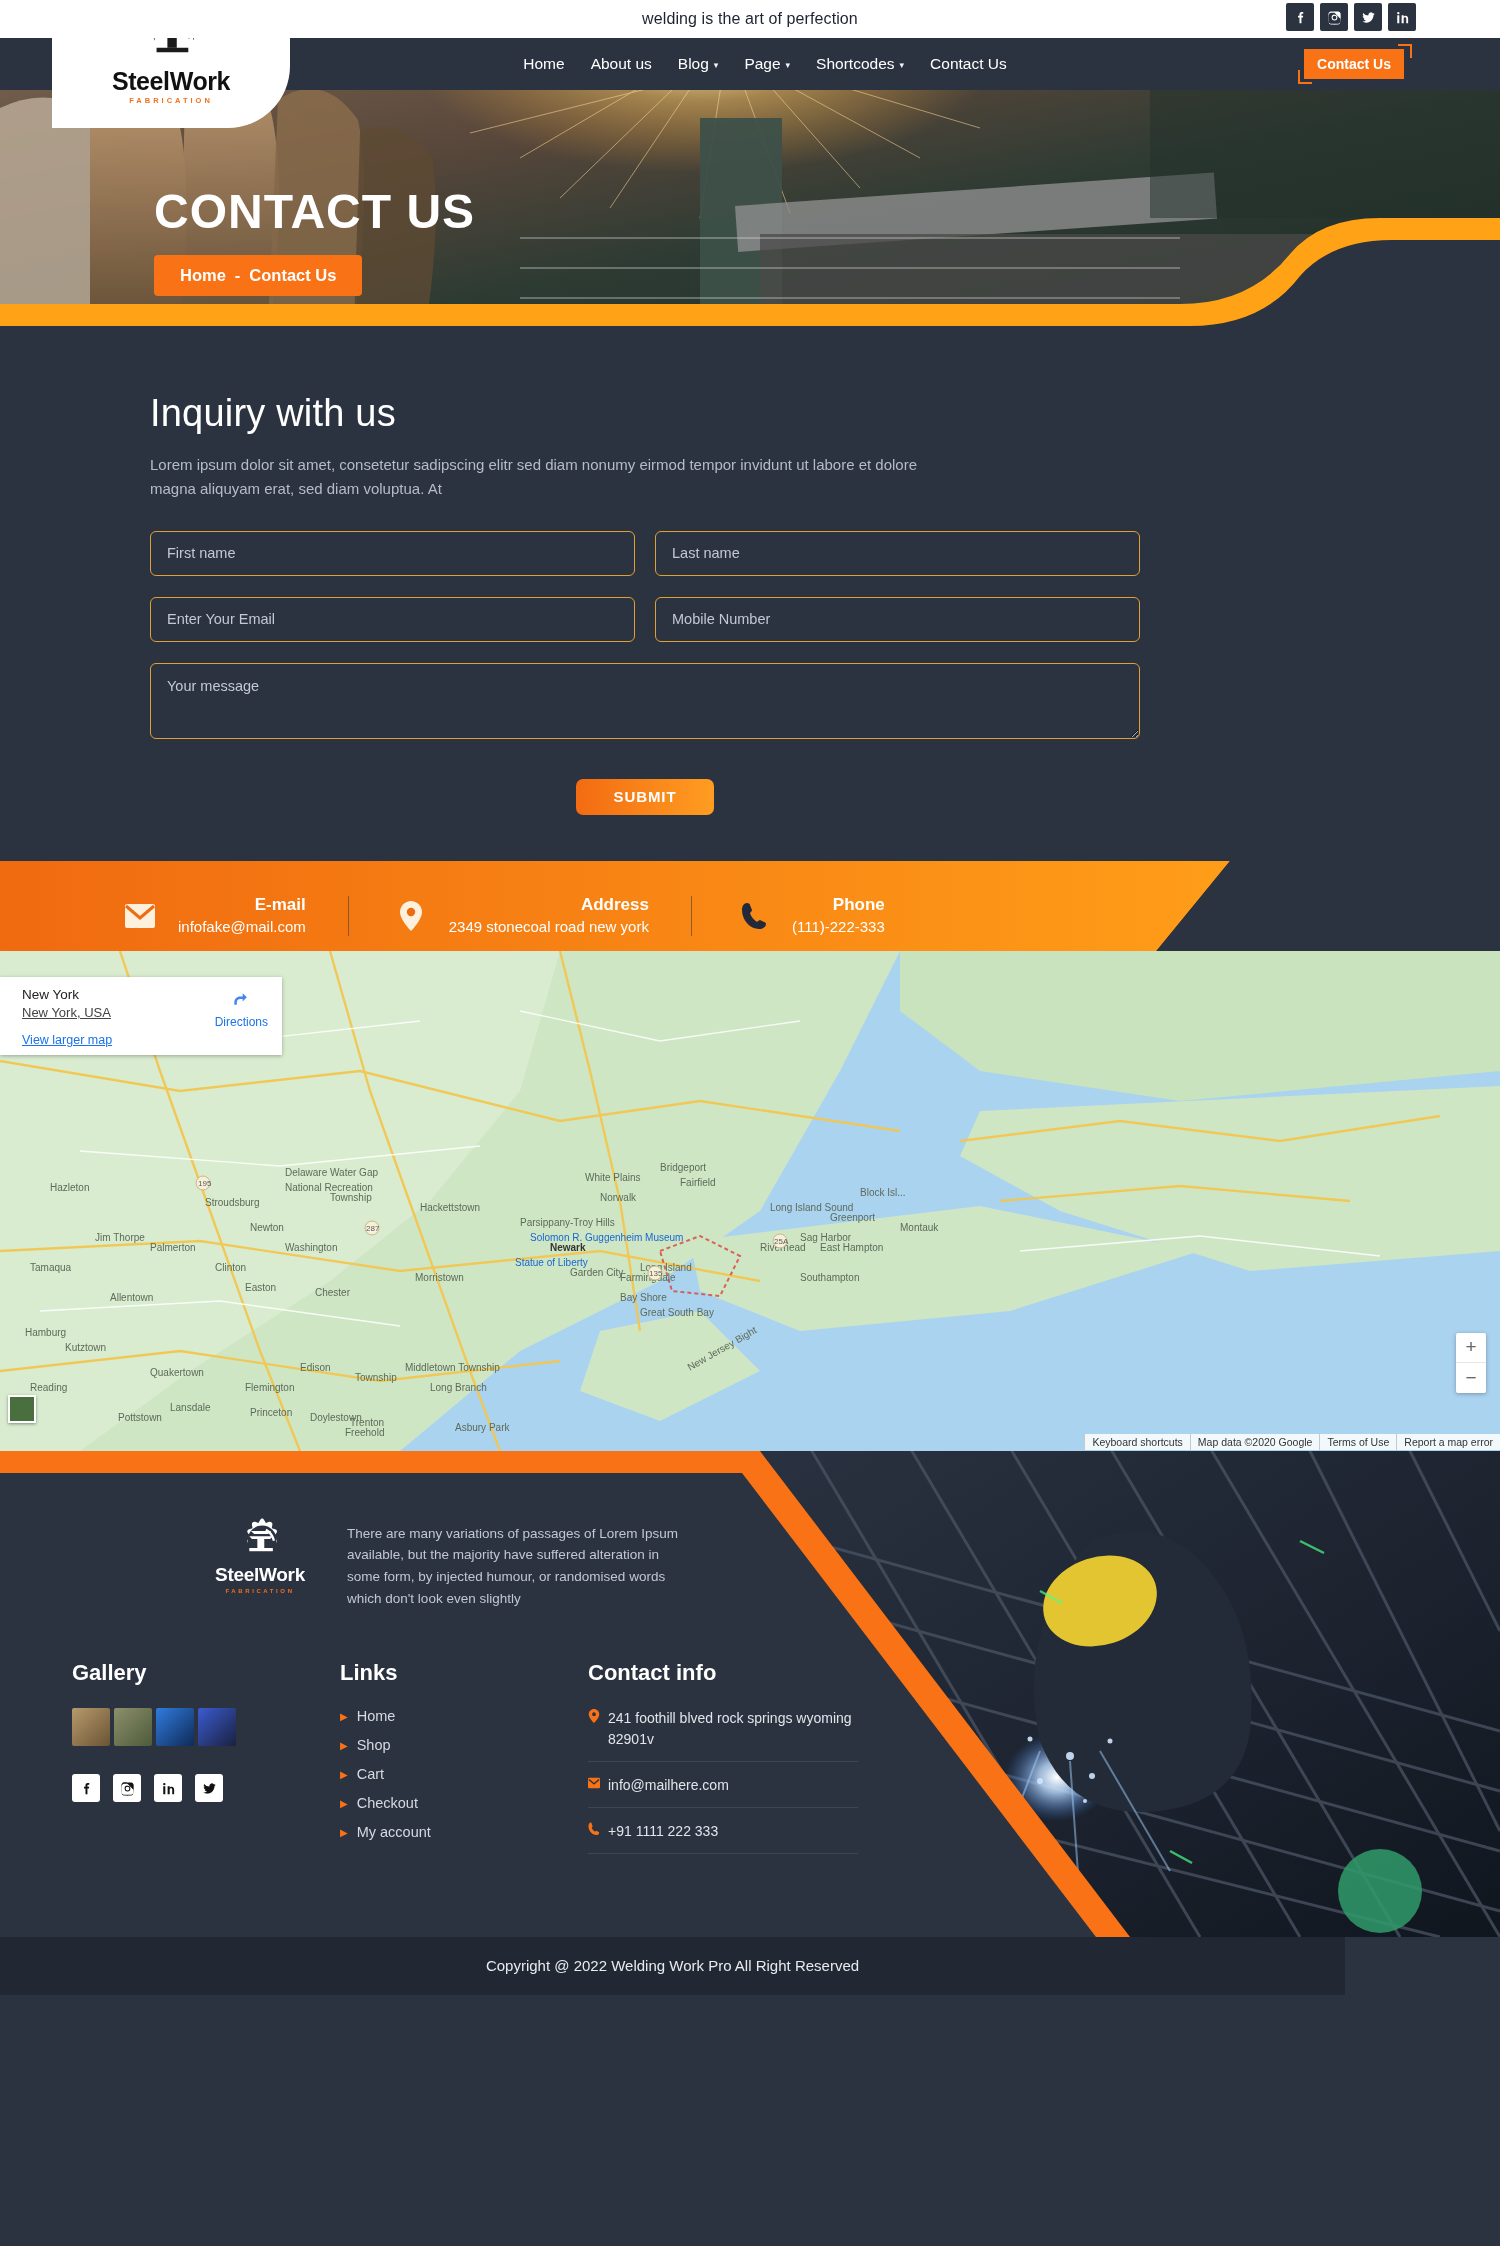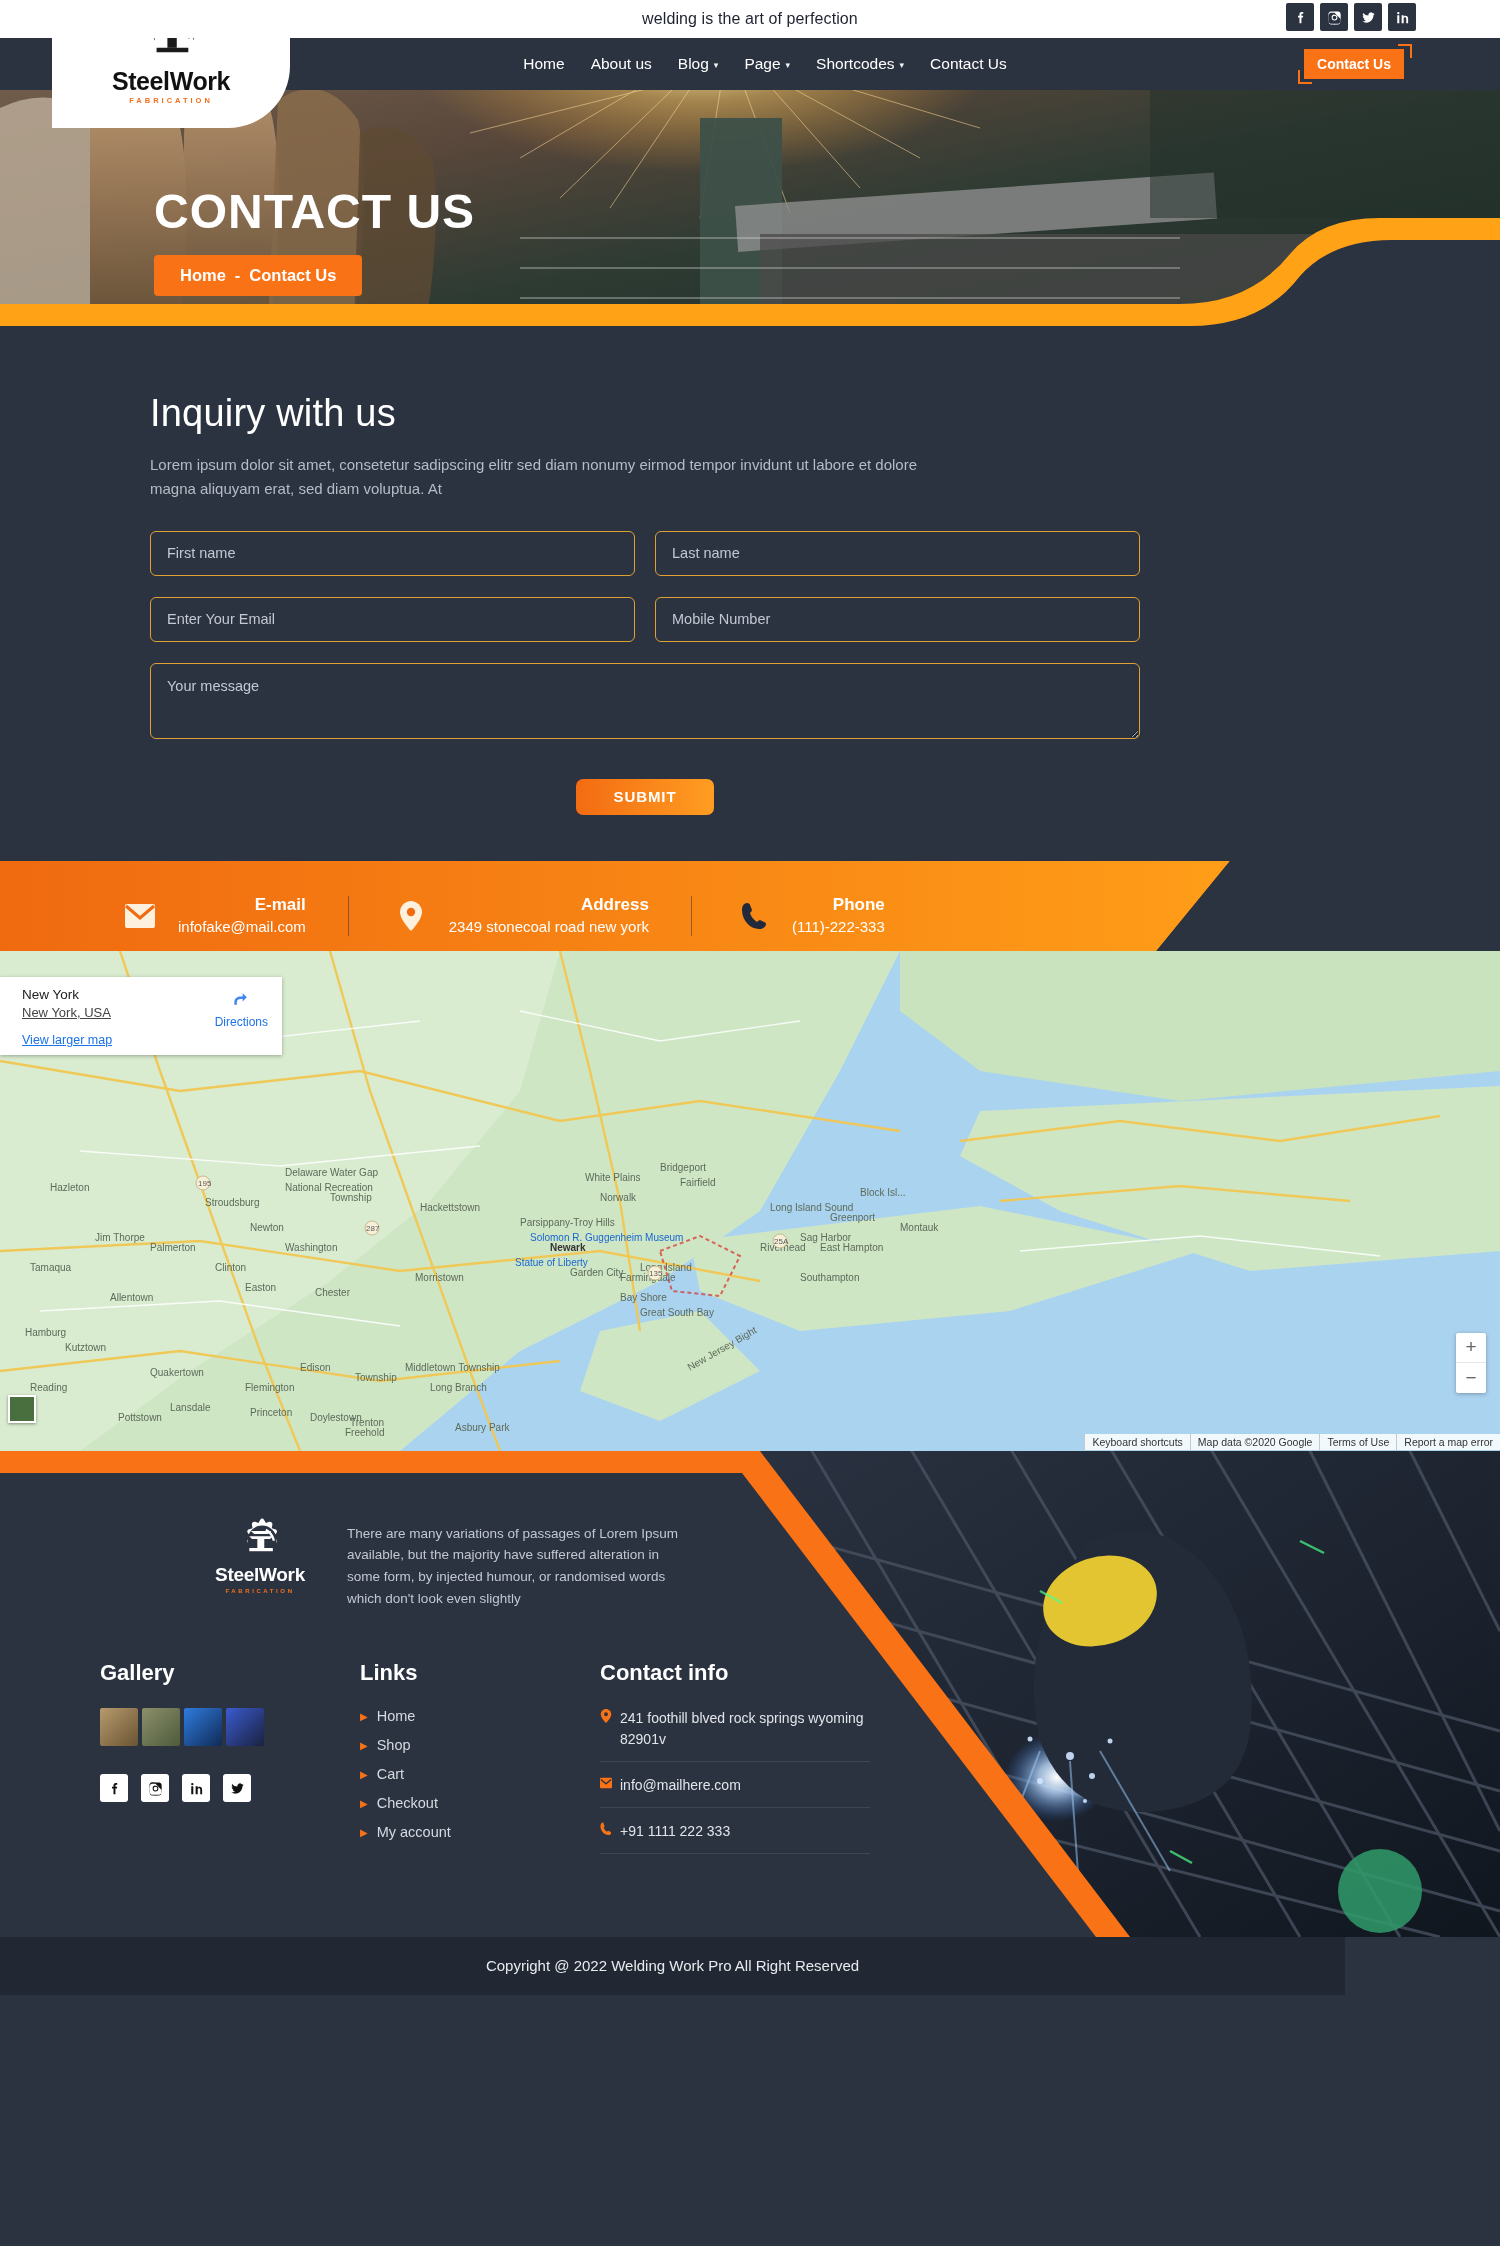--- a/index.html
+++ b/index.html
@@ -181,21 +181,21 @@
   .f-photo{ position:absolute; right:0; top:0; width:760px; height:486px; }
   .f-diag{ position:absolute; inset:0; z-index:5; }
   .f-content{ position:relative; z-index:10; padding:66px 0 0 0; }
   .f-top{ display:flex; align-items:flex-start; padding-left:205px; gap:32px; }
   .f-logo{ display:flex; flex-direction:column; align-items:center; width:110px; }
   .f-logo-mark{ width:54px; height:46px; }
   .f-logo-word{ font-size:19px; font-weight:700; color:#fff; letter-spacing:-.3px; margin-top:1px;}
   .f-logo-sub{ font-size:6px; letter-spacing:2.6px; color:#f2711c; font-weight:700; margin-top:2px;}
   .f-about{ color:#c2c7d1; font-size:13.5px; line-height:1.62; width:335px; padding-top:6px;}
 
-  .f-cols{ display:flex; padding-left:100px; margin-top:50px; gap:0; }
+  .f-cols{ display:flex; padding-left:72px; margin-top:50px; gap:8px; }
   .f-col-gallery{ width:260px; }
   .f-col-links{ width:240px; }
   .f-col-contact{ width:270px; }
   .f-h{ color:#fff; font-size:22px; font-weight:700; margin-bottom:22px; }
   .gal-grid{ display:flex; gap:4px; }
   .gal-item{ width:38px; height:38px; border-radius:2px; }
   .f-social{ display:flex; gap:13px; margin-top:28px; }
   .fsoc{
     width:28px;height:28px;background:#fff;border-radius:3px;
     display:flex;align-items:center;justify-content:center;

